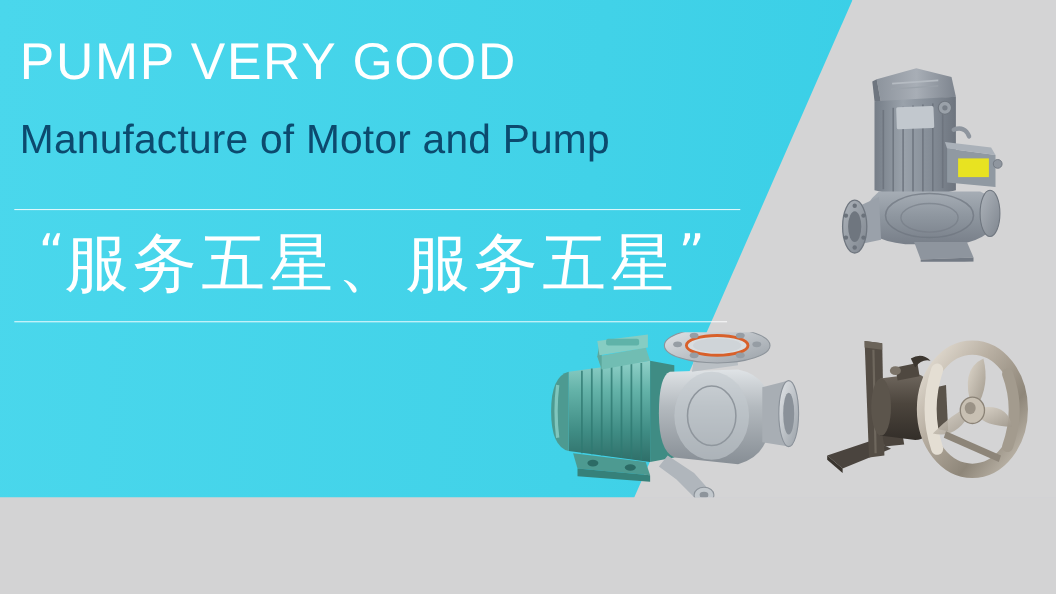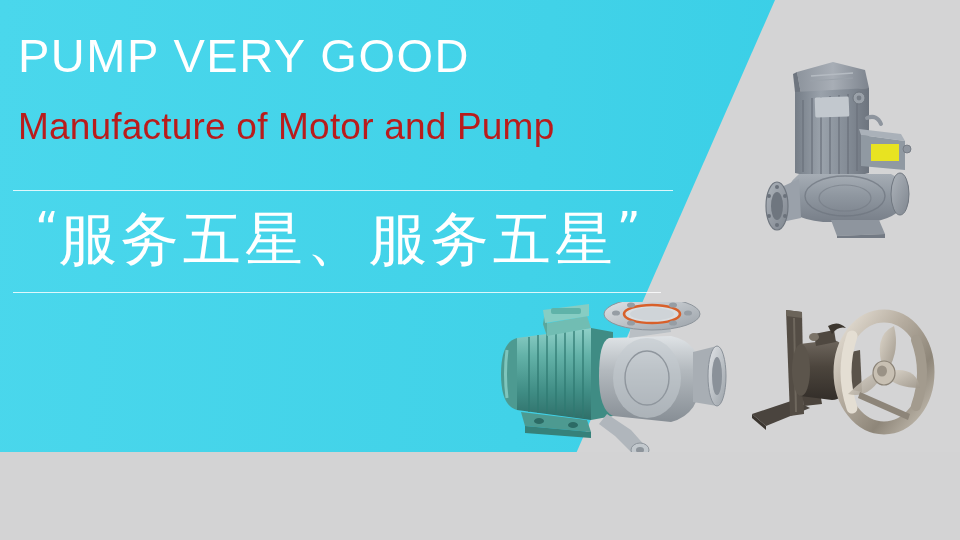--- a/index.html
+++ b/index.html
@@ -37,21 +37,21 @@
     pointer-events:none;
   }
   .headline {
     position:absolute; left:5px; top:32px;
     font-size:47px; letter-spacing:1.5px;
     color:#ffffff; font-weight:400; line-height:1;
     white-space:nowrap;
   }
   .subhead {
     position:absolute; left:5px; top:108px;
-    font-size:37px; color:#b91c1c; font-weight:400; line-height:1;
+    font-size:37px; color:#0c4a6e; font-weight:400; line-height:1;
     white-space:nowrap; letter-spacing:0.2px;
   }
   .rule {
     position:absolute; left:0; height:1px;
     background:rgba(255,255,255,0.82);
   }
   .rule-top { top:190px; width:660px; }
   .rule-bottom { top:292px; width:648px; }
   .slogan {
     position:absolute; left:22px; top:203px;

